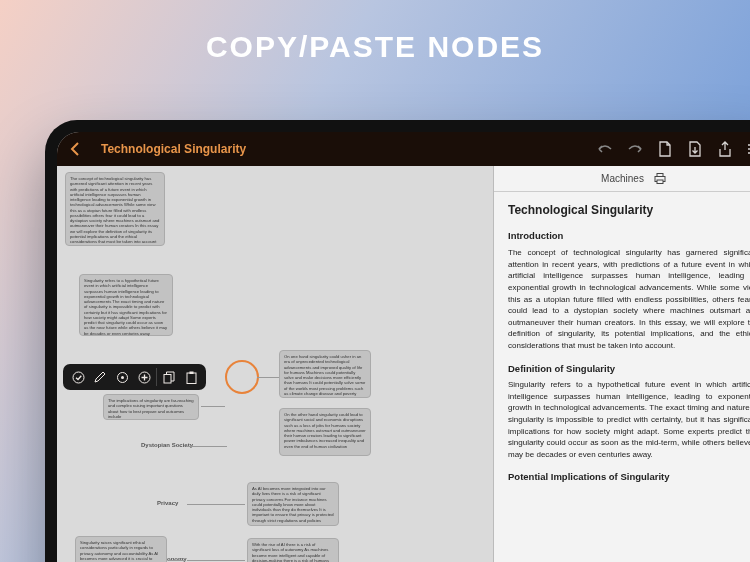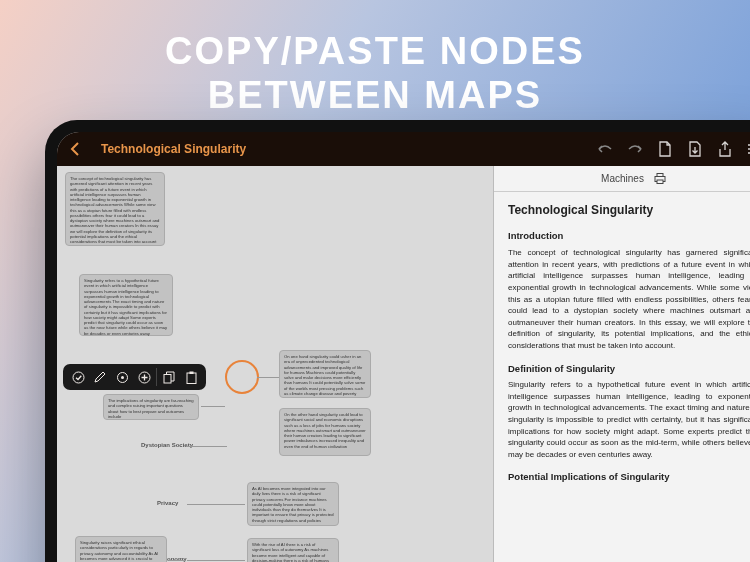--- a/index.html
+++ b/index.html
@@ -3,21 +3,21 @@
 <meta charset="utf-8">
 <style>
 * { margin:0; padding:0; box-sizing:border-box; }
 body {
   width:750px; height:562px;
   background:linear-gradient(120deg,#f5d0c5 0%,#b8c5e0 35%,#5d8fd6 100%);
   font-family:-apple-system,Helvetica,Arial,sans-serif;
   overflow:hidden; position:relative;
 }
 .hero { position:absolute; top:30px; left:0; right:0; text-align:center;
-  color:#fff; font-weight:800; font-size:38px; letter-spacing:2px; line-height:1.15;}
+  color:#fff; font-weight:800; font-size:30px; letter-spacing:2px; line-height:1.15;}
 .device { position:absolute; left:45px; top:120px; width:740px; height:520px;
   background:#111; border-radius:32px; padding:12px;
   box-shadow:0 30px 60px rgba(0,0,0,.35);}
 .statusbar { position:absolute; top:14px; right:22px; color:#ddd; font-size:9px;
   display:flex; gap:6px; align-items:center;}
 .screen { position:absolute; inset:12px; border-radius:22px; overflow:hidden;
   background:#dadada; display:flex; flex-direction:column;}
 .toolbar { height:34px; background:#1a0e08; display:flex; align-items:center;
   gap:10px; padding:0 10px; color:#e8954a;}
 .tb-left { display:flex; gap:12px; align-items:center;}
@@ -47,21 +47,20 @@
 .panel-body h1 { font-size:12px; font-weight:700; margin-bottom:8px;}
 .panel-body h2 { font-size:9.5px; font-weight:700; margin-top:10px; margin-bottom:4px;}
 .panel-body p { margin-bottom:6px; text-align:justify;}
 svg { display:block;}
 </style>
 </head>
 <body>
 
 <div class="hero">
   <div>COPY/PASTE NODES</div>
-  <div>BETWEEN MAPS</div>
 </div>
 
 <div class="device">
   <div class="statusbar">
     <span>
       <svg width="10" height="8" viewBox="0 0 10 8">
           <path d="M0 2 Q5 -2 10 2 L8.5 3.2 Q5 0.5 1.5 3.2 Z M2.3 4 Q5 1.8 7.7 4 L6.4 5.1 Q5 4 3.6 5.1 Z M5 7.5 A1 1 0 1 0 5 5.5 A1 1 0 0 0 5 7.5" fill="#ddd"></path>
         </svg>
     </span>
     <span>100%</span>

